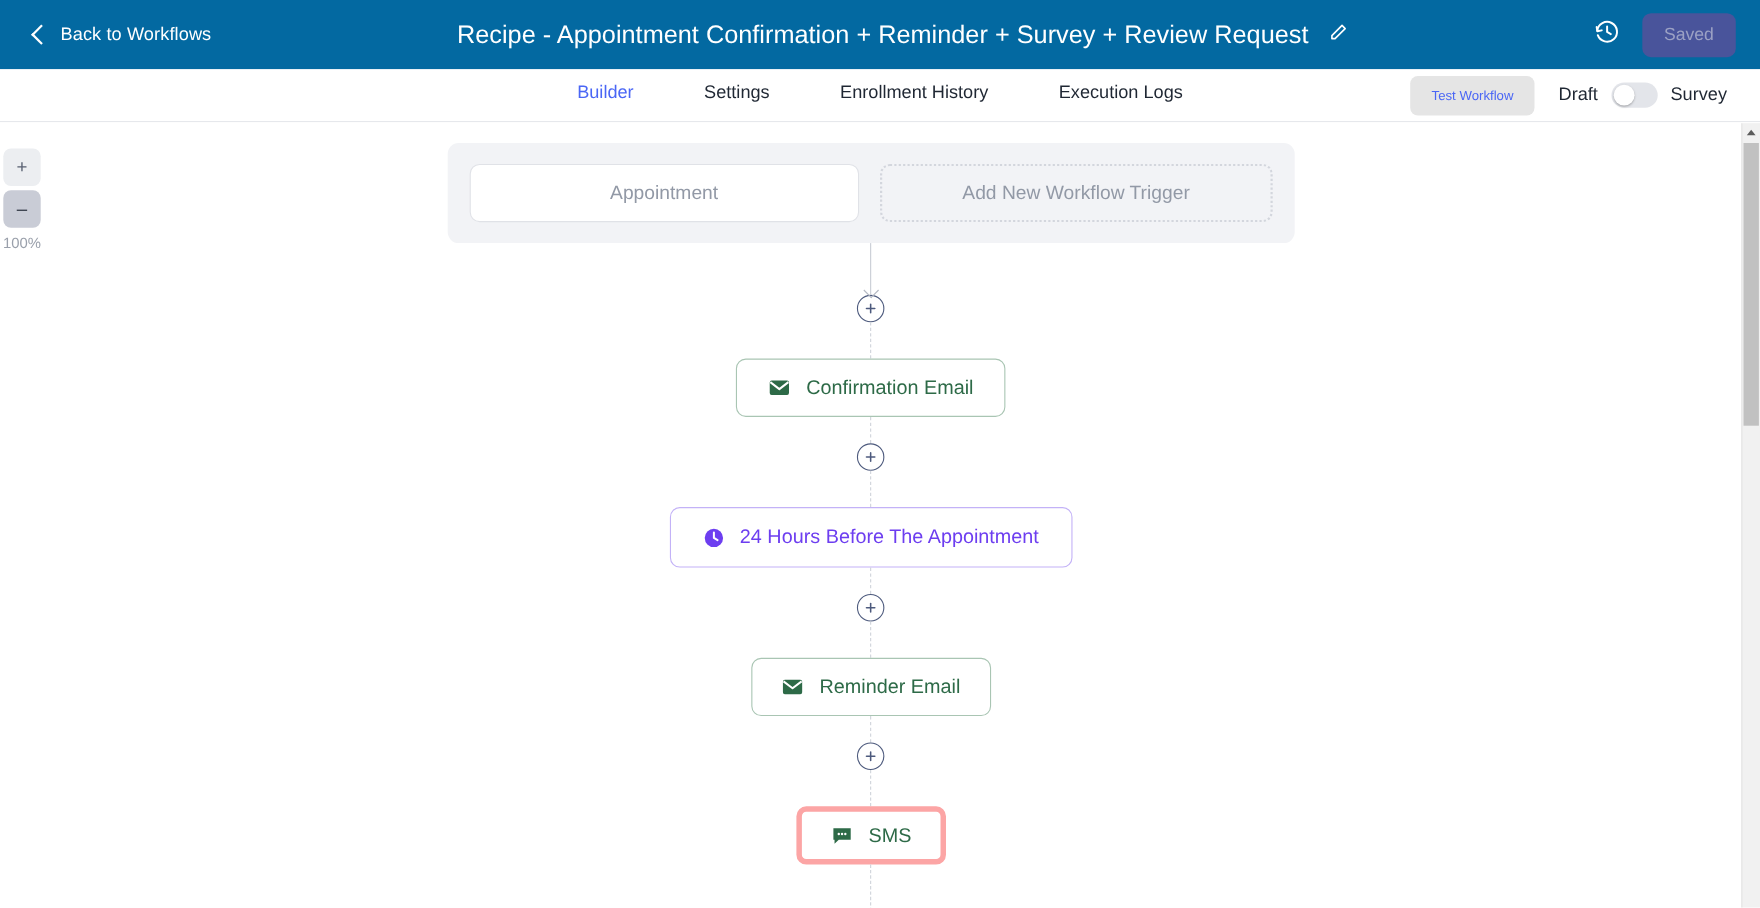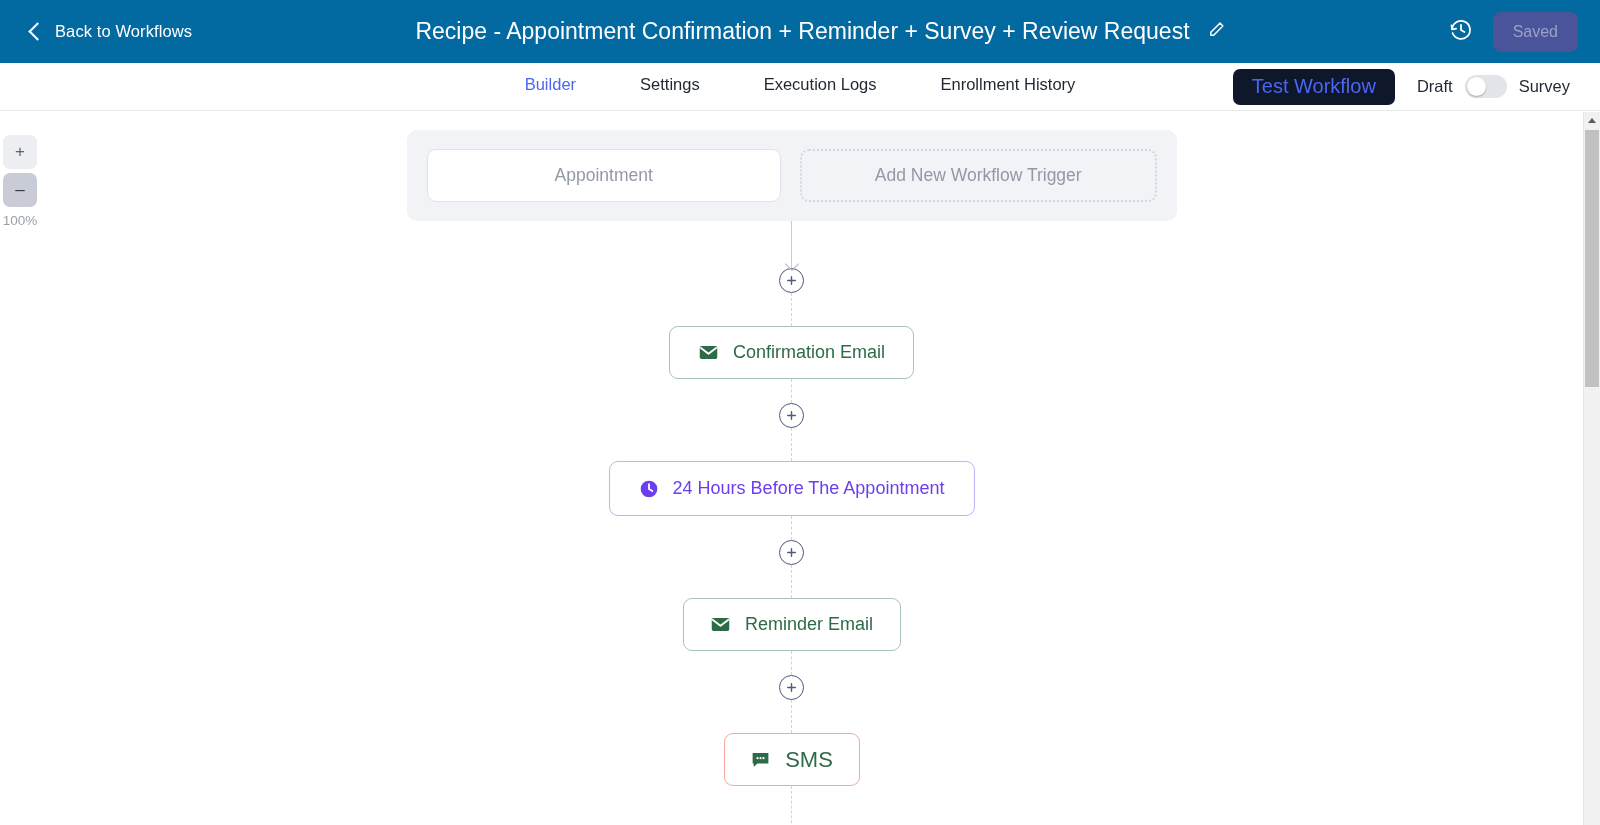--- a/index.html
+++ b/index.html
@@ -96,25 +96,25 @@
     left: 0; right: 0; bottom: 0;
     height: 2.5px;
     background: #4a66f5;
     border-radius: 2px;
   }
   .tabbar-right {
     position: absolute; right: 30px; top: 0; height: 47px;
     display: flex; align-items: center; gap: 22px;
   }
   .test-wf-btn {
-    background: #0f172a;
+    background: #e5e5e5;
     color: #4a66f5;
     border: none;
     border-radius: 7px;
-    font-size: 20px;
+    font-size: 12px;
     font-family: "Liberation Sans", sans-serif;
     padding: 0 19px;
     height: 36px;
     cursor: pointer;
   }
   .toggle-group { display: flex; align-items: center; gap: 12px; }
   .toggle-label { font-size: 16.5px; color: #1f2733; }
   .toggle-switch {
     width: 42px; height: 23px;
     border-radius: 12px;
@@ -241,24 +241,24 @@
     cursor: pointer;
     padding: 0 26px;
   }
   .node-email {
     border: 1px solid #a9c5b3;
     height: 53px;
     color: #2d6a47;
     font-size: 18px;
   }
   .node-sms {
-    border: 1px solid #fca5a5;
+    border: 5px solid #fca5a5;
     height: 53px;
     color: #2d6a47;
-    font-size: 22px;
+    font-size: 18px;
   }
   .node-wait {
     border: 1.6px solid #c3b2f7;
     height: 55px;
     color: #6d3ef0;
     font-size: 18px;
   }
   .node-icon { display: flex; align-items: center; }
   .node-icon svg { display: block; }
 
@@ -324,22 +324,22 @@
       </svg>
     </span>
     <button class="saved-btn">Saved</button>
   </div>
 </div>
 
 <div class="tabbar">
   <div class="tabs">
     <div class="tab active">Builder</div>
     <div class="tab">Settings</div>
+    <div class="tab">Enrollment History</div>
     <div class="tab">Execution Logs</div>
-    <div class="tab">Enrollment History</div>
   </div>
 
   <div class="tabbar-right">
     <button class="test-wf-btn">Test Workflow</button>
     <div class="toggle-group">
       <span class="toggle-label">Draft</span>
       <div class="toggle-switch">
         <span class="toggle-knob"></span>
       </div>
       <span class="toggle-label">Survey</span>

